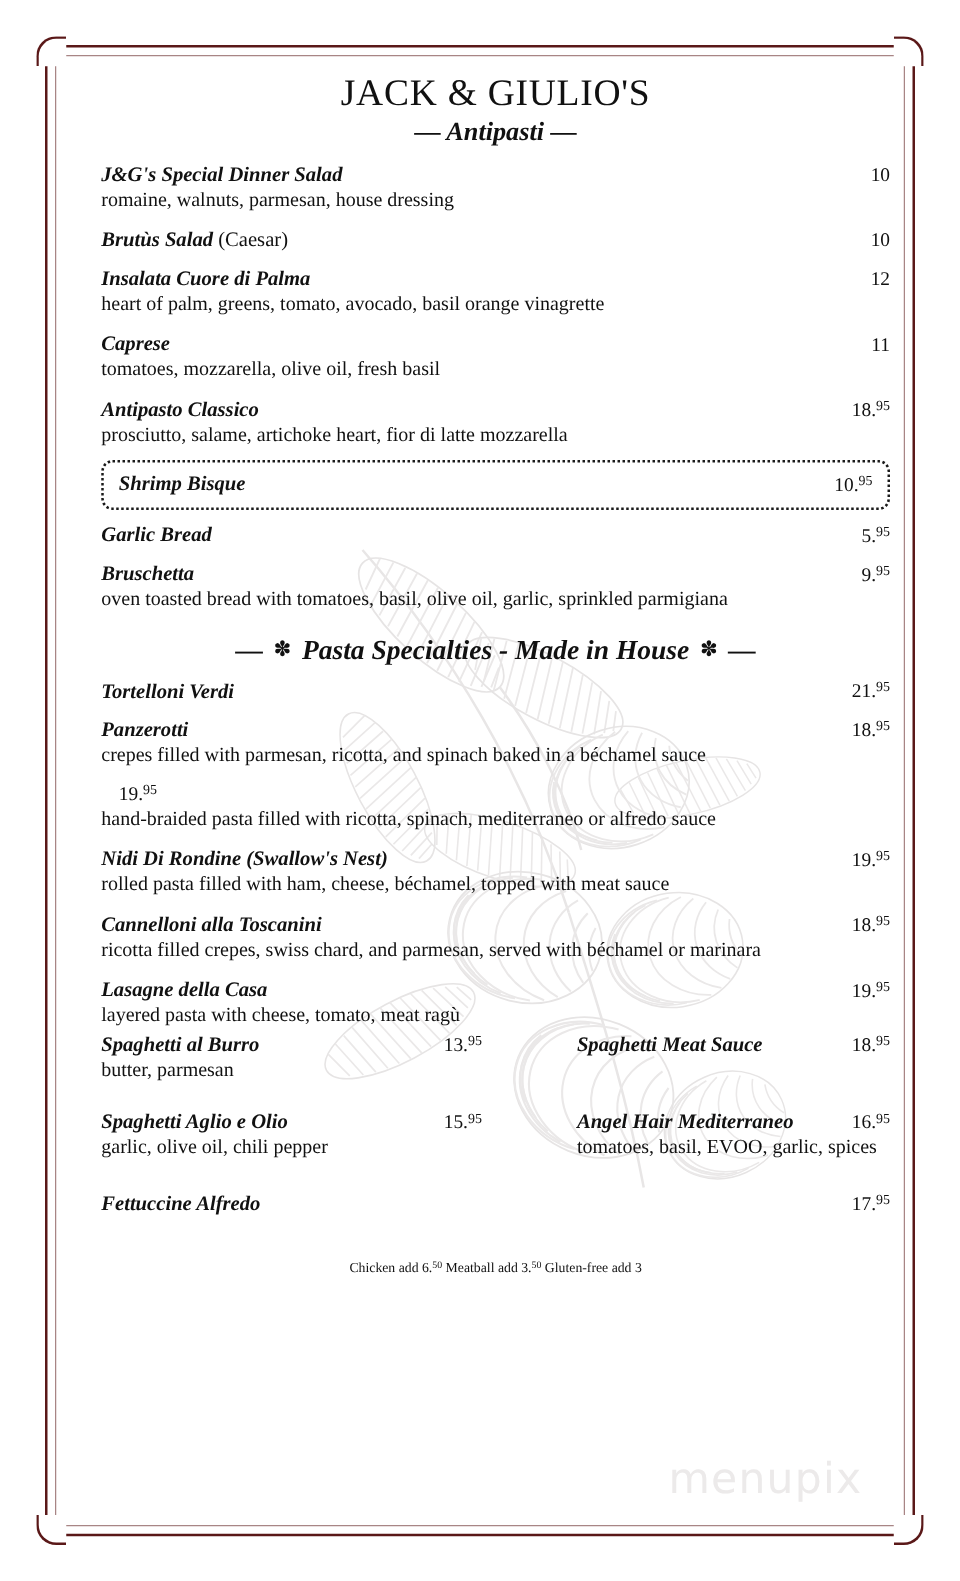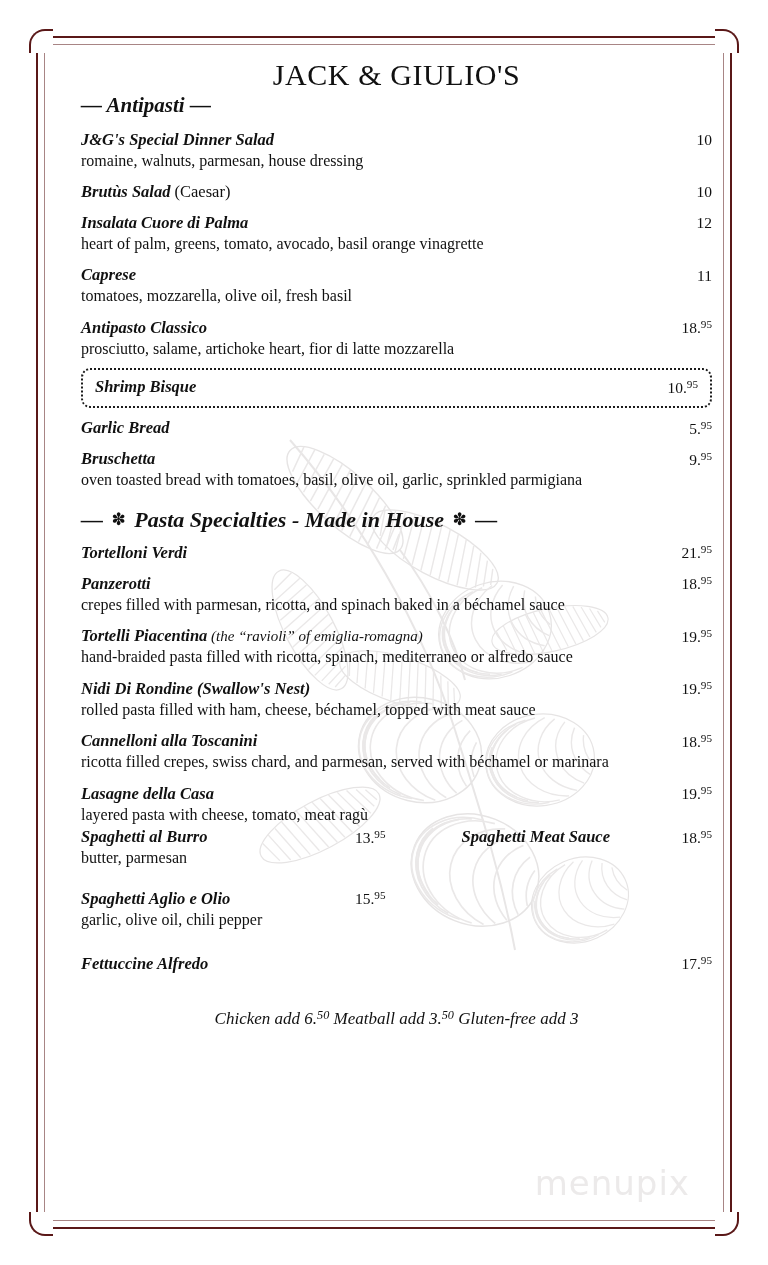--- a/index.html
+++ b/index.html
@@ -88,21 +88,21 @@
 
   .restaurant-title {
     text-align: center;
     font-size: 30px;
     letter-spacing: 0.6px;
     font-weight: 400;
     line-height: 1.05;
     margin: 0 0 2px 0;
   }
   .section-head {
-    text-align: left;
+    text-align: center;
     font-weight: bold;
     font-style: italic;
     margin: 0;
   }
   .section-head.antipasti { font-size: 21px; margin-bottom: 12px; }
   .section-head.pasta { font-size: 22px; margin: 16px 0 10px 0; }
   .section-head.spaghetti { font-size: 21px; margin: 14px 0 10px 0; }
   .orn {
     font-family: "DejaVu Sans", sans-serif;
     font-size: 17px;
@@ -178,22 +178,21 @@
 
   .alfredo-row {
     display: flex;
     justify-content: space-between;
     align-items: baseline;
     gap: 34px;
     margin-top: 24px;
   }
   .footer-note {
     text-align: center;
-    font-style: italic;
-    font-size: 17px;
+    font-size: 11px;
     margin-top: 34px;
   }
   .footer-note sup {
     font-size: 0.72em;
     vertical-align: 0.42em;
   }
 </style>
 </head>
 <body>
 
@@ -371,21 +370,20 @@
         <div class="item-line">
           <span class="item-name">Panzerotti</span>
           <span class="price"><span>18.</span><sup>95</sup></span>
         </div>
         <div class="item-desc">crepes filled with parmesan, ricotta, and spinach baked in a béchamel sauce</div>
       </div>
       <div class="gap-sm"></div>
 
       <div class="item">
         <div class="item-line">
-          <span class="item-name"><span>Tortelli Piacentina</span><span class="note"> (the “ravioli” of emiglia-romagna)</span></span>
           <span class="price"><span>19.</span><sup>95</sup></span>
         </div>
         <div class="item-desc">hand-braided pasta filled with ricotta, spinach, mediterraneo or alfredo sauce</div>
       </div>
       <div class="gap-sm"></div>
 
       <div class="item">
         <div class="item-line">
           <span class="item-name">Nidi Di Rondine (Swallow's Nest)</span>
           <span class="price"><span>19.</span><sup>95</sup></span>
@@ -432,20 +430,27 @@
       </div>
 
       <div class="col-cell">
         <div class="col-line">
           <span class="item-name">Spaghetti Aglio e Olio</span>
           <span class="price"><span>15.</span><sup>95</sup></span>
         </div>
         <div class="item-desc">garlic, olive oil, chili pepper</div>
       </div>
 
+      <div class="col-cell right-col">
+        <div class="col-line">
+          <span class="item-name">Angel Hair Mediterraneo</span>
+          <span class="price"><span>16.</span><sup>95</sup></span>
+        </div>
+        <div class="item-desc">tomatoes, basil, EVOO, garlic, spices</div>
+      </div>
     </div>
 
     <div class="alfredo-row">
       <span class="item-name">Fettuccine Alfredo</span>
       <span class="price"><span>17.</span><sup>95</sup></span>
     </div>
 
     <div class="footer-note">
       <span>Chicken add 6.</span><sup>50</sup><span> Meatball add 3.</span><sup>50</sup><span> Gluten-free add 3</span>
     </div>

